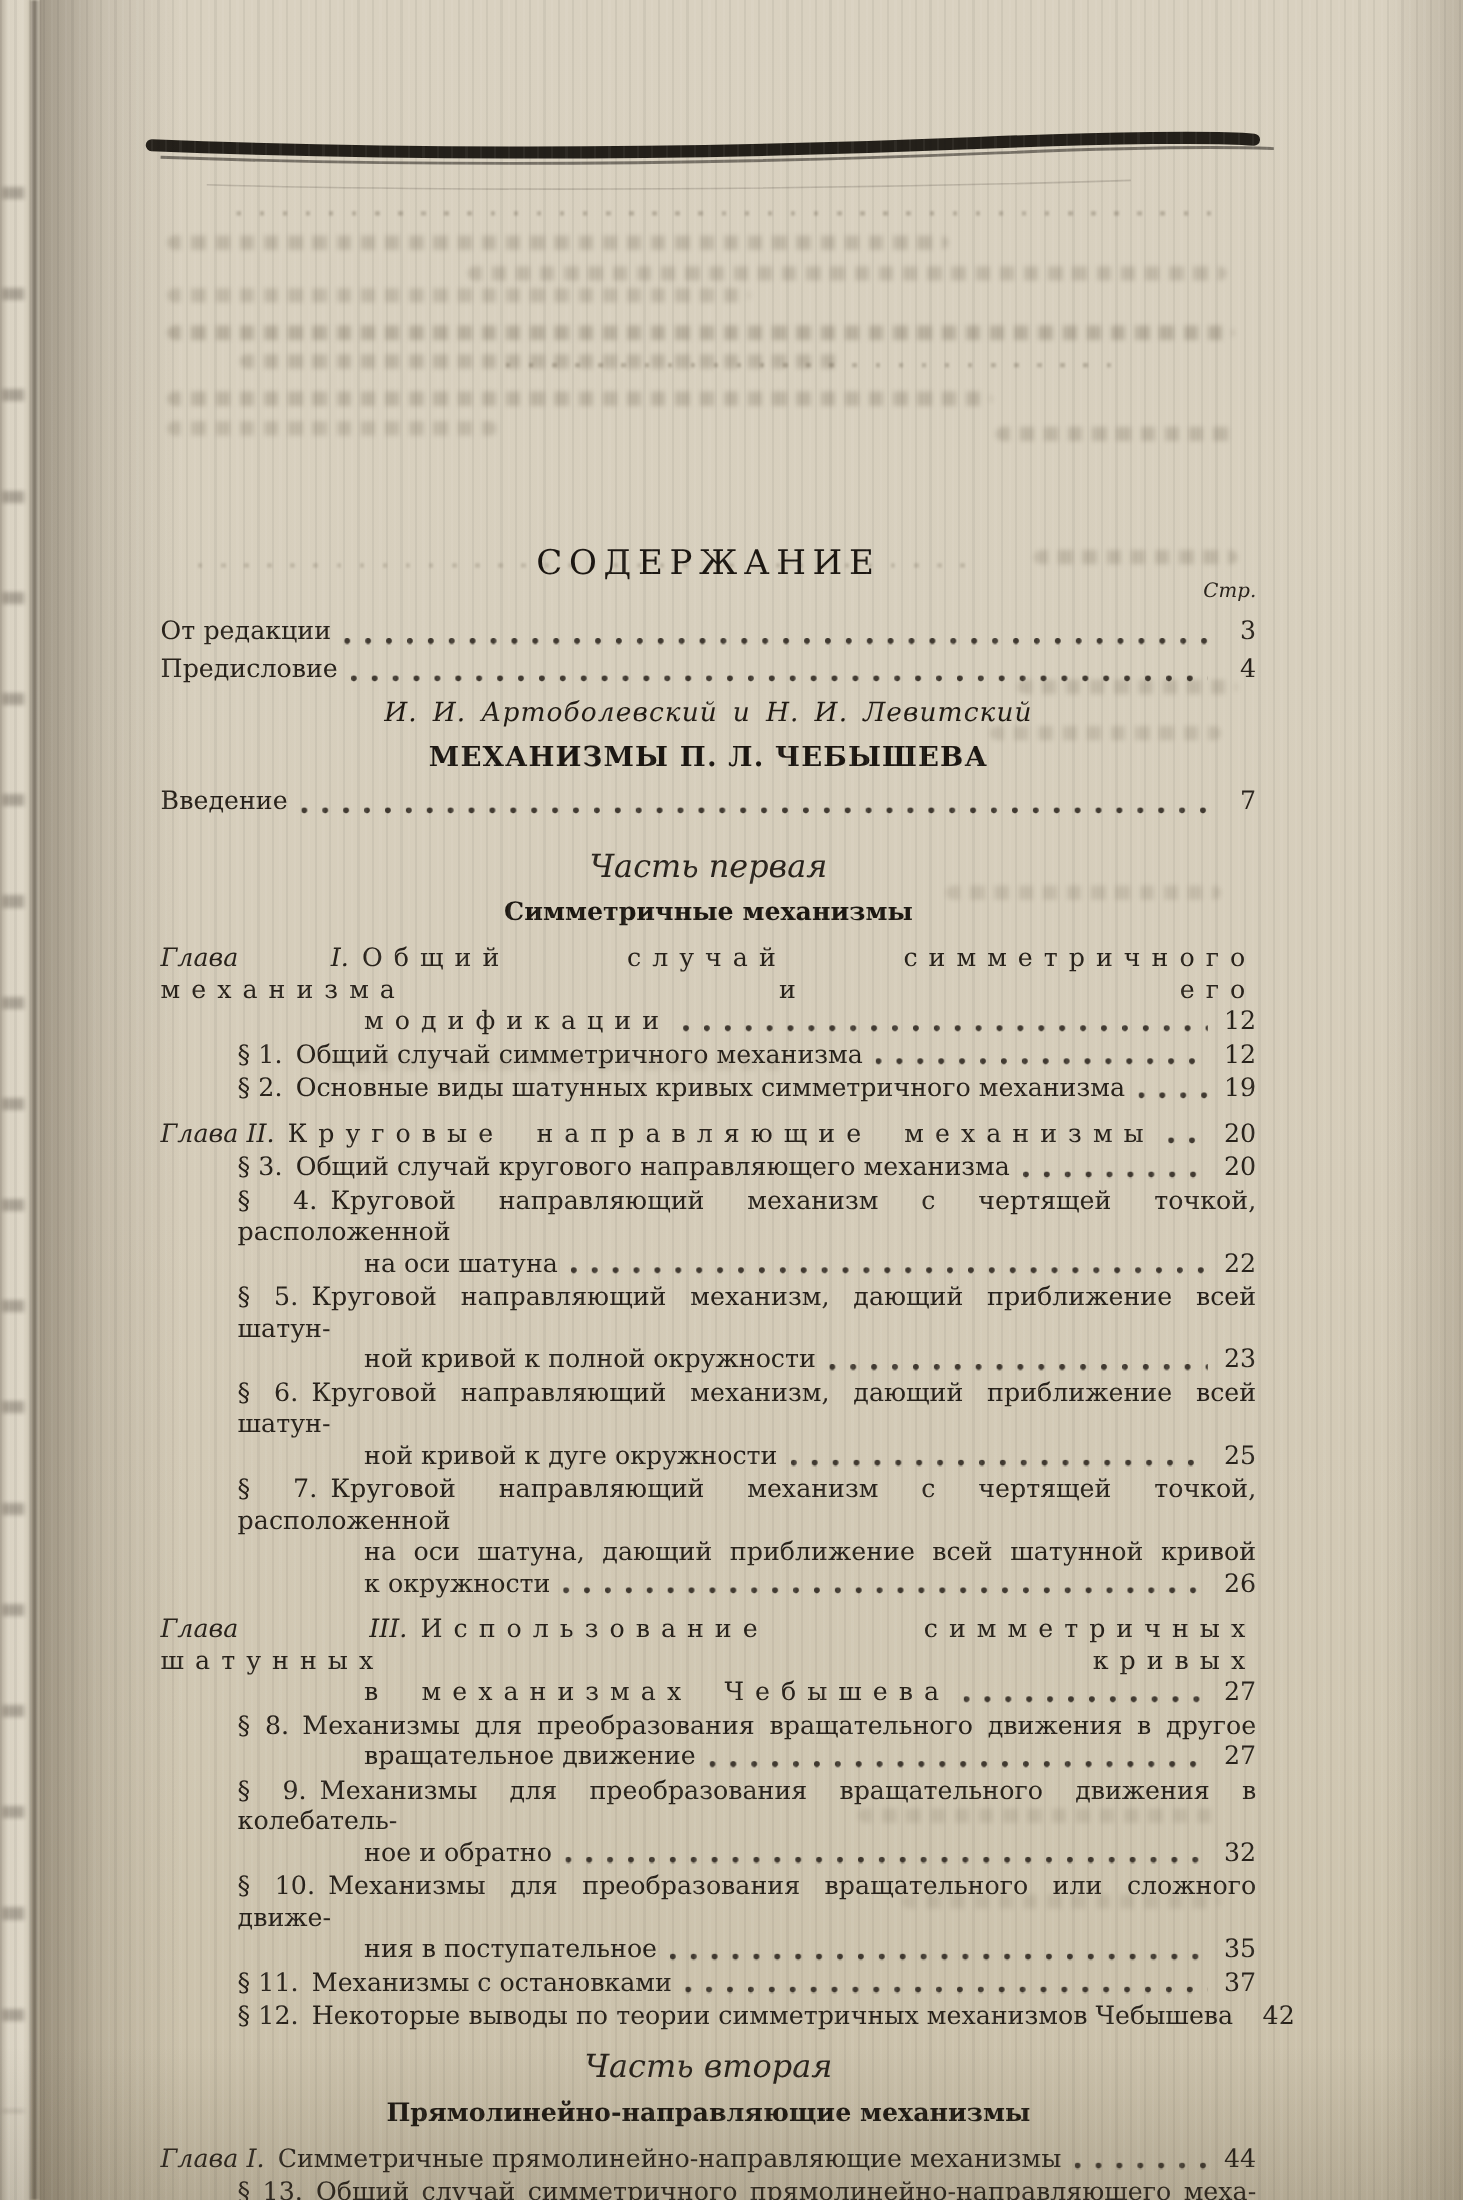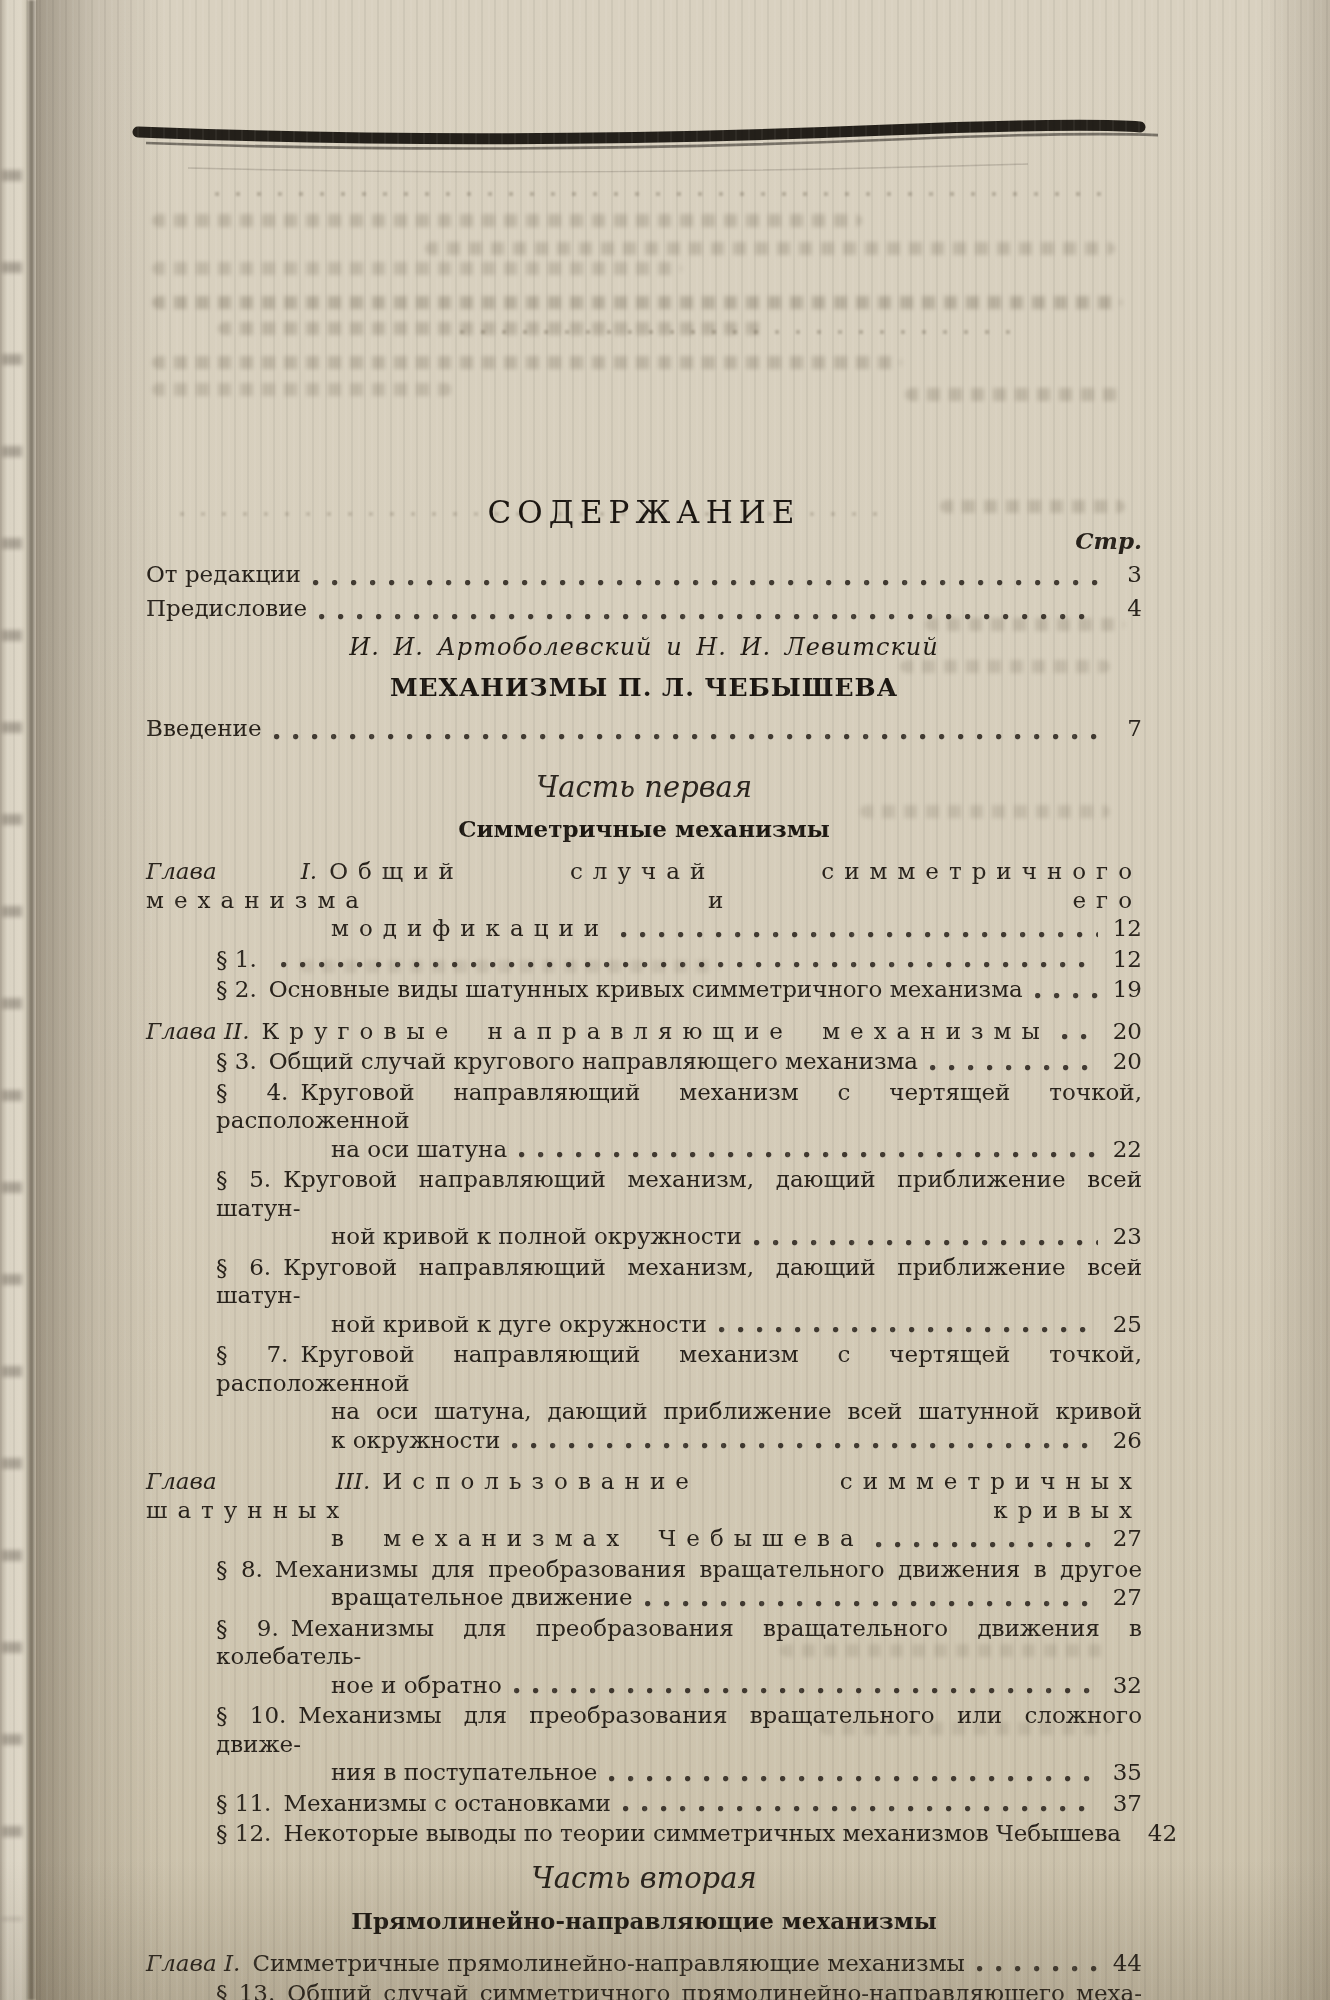--- a/index.html
+++ b/index.html
@@ -32,21 +32,21 @@
   #top-rule{position:absolute;left:128px;top:112px;}
   
   .bleed{position:absolute;height:13px;border-radius:7px;filter:blur(2.3px);
     background:repeating-linear-gradient(90deg, rgba(96,85,66,.55) 0 13px, rgba(96,85,66,0) 13px 22px);}
   .bleed-dots{position:absolute;height:4px;filter:blur(1.2px);opacity:.5;
     background:repeating-linear-gradient(90deg, rgba(96,85,66,.6) 0 4px, transparent 4px 21px);}
   
   #content{position:absolute;left:146px;top:0;width:996px;}
   #page-title{position:absolute;top:494px;left:0;right:0;text-align:center;
     font-size:31px;font-weight:normal;letter-spacing:6px;color:#1c1712;}
-  #page-col-header{position:absolute;top:527px;right:0;font-style:italic;font-size:23px;font-weight:bold;}
+  #page-col-header{position:absolute;top:527px;right:0;font-style:italic;font-size:18px;}
   #flow{position:absolute;top:557px;left:0;width:996px;font-size:23px;}
   .frow{display:flex;align-items:baseline;line-height:34px;}
   .frow .label{white-space:nowrap;}
   .leader{flex:1 1 auto;align-self:flex-end;height:7px;margin:0 10px 5px 12px;
     background:radial-gradient(circle at 2.6px 2.6px, rgba(40,33,26,.85) 2.2px, rgba(40,33,26,0) 3.2px);
     background-size:19px 6px;background-repeat:repeat-x;background-position:left bottom;}
   .pagenum{min-width:34px;text-align:right;white-space:nowrap;}
   #authors-line{margin-top:7px;line-height:30px;text-align:center;
     font-style:italic;font-weight:normal;font-size:24px;letter-spacing:1px;word-spacing:5px;color:#211b14;}
   #work-title{margin-top:9px;line-height:33px;text-align:center;
@@ -137,20 +137,21 @@
             <div class="toc-line just"><span class="prefix chapterpfx">Глава I.</span><span class="ltext spaced">Общий случай симметричного механизма и его</span></div>
             <div class="toc-line flexline cont">
               <span class="ltext spaced">модификации</span>
               <span class="leader"></span>
               <span class="pagenum">12</span>
             </div>
           </div>
           <div class="entry">
             <div class="toc-line flexline pfirst">
               <span class="prefix">§ 1.</span>
+              <span class="ltext">Общий случай симметричного механизма</span>
               <span class="leader"></span>
               <span class="pagenum">12</span>
             </div>
           </div>
           <div class="entry">
             <div class="toc-line flexline pfirst">
               <span class="prefix">§ 2.</span>
               <span class="ltext">Основные виды шатунных кривых симметричного механизма</span>
               <span class="leader"></span>
               <span class="pagenum">19</span>

